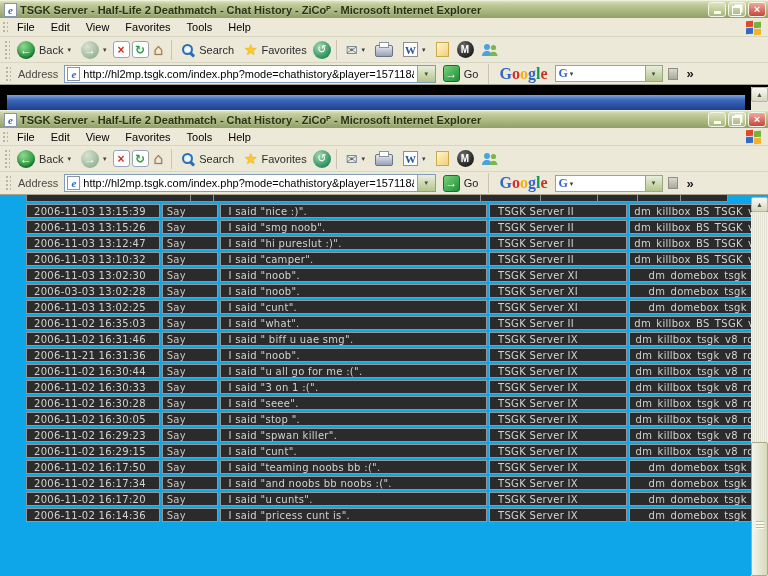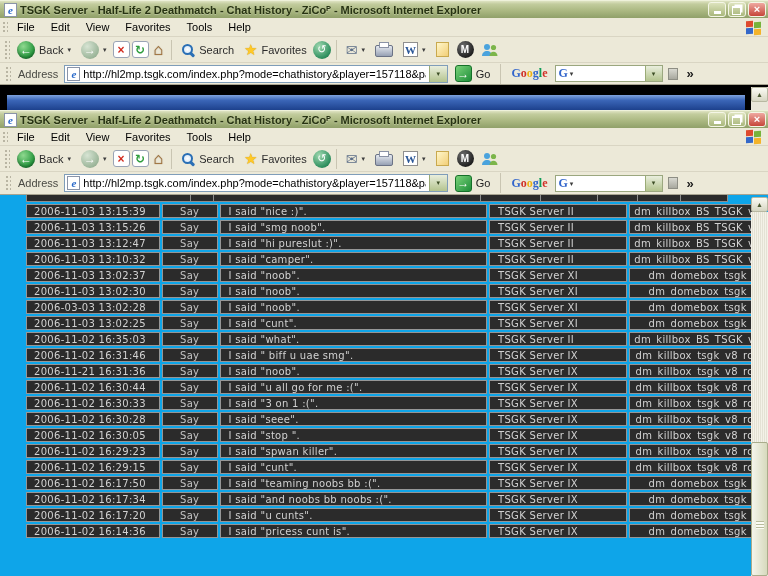--- a/index.html
+++ b/index.html
@@ -94,21 +94,21 @@
     align-items:center;gap:3px;padding:0 0 0 2px;box-sizing:border-box;}
   .addr-input{border:none;outline:none;flex:1;font-size:11px;color:#000;background:transparent;
     font-family:"Liberation Sans","DejaVu Sans",sans-serif;padding:0;height:14px;}
   .addr-drop{width:17px;height:16px;background:linear-gradient(#e9eedd,#b4c48e);
     border-left:1px solid #9aab77;display:flex;align-items:center;justify-content:center;
     font-size:7px;color:#3c4d25;}
   .go{display:flex;align-items:center;gap:4px;padding:0 4px;color:#222;}
   .go-box{width:17px;height:17px;border-radius:3px;display:flex;align-items:center;
     justify-content:center;color:#fff;font-weight:bold;font-size:12px;
     background:linear-gradient(135deg,#79d279,#1f8f3a);border:1px solid #157029;box-sizing:border-box;}
-  .glogo{font-family:"Liberation Serif","DejaVu Serif",serif;font-weight:bold;font-size:12px;
+  .glogo{font-family:"Liberation Serif","DejaVu Serif",serif;font-weight:bold;font-size:16px;
     letter-spacing:0;padding:0 4px;white-space:nowrap;}
   .gbox{width:108px;height:17px;background:#fff;border:1px solid #9ba77f;display:flex;
     align-items:center;gap:2px;padding-left:3px;box-sizing:border-box;}
   .gG{font-family:"Liberation Serif",serif;font-weight:bold;color:#3366cc;font-size:12px;}
   .gdrop{width:16px;height:15px;background:linear-gradient(#e9eedd,#b4c48e);
     border-left:1px solid #9aab77;display:flex;align-items:center;justify-content:center;
     font-size:7px;color:#3c4d25;align-self:stretch;}
   .gmini{width:8px;height:10px;background:linear-gradient(#d8d8d0,#a8a89e);
     border:1px solid #8e8e84;margin:0 2px;}
   .chev{font-size:13px;font-weight:bold;color:#1c1c1c;padding:0 4px;}
@@ -127,21 +127,21 @@
   
   .content2{position:relative;height:381px;background:#0ea5e9;overflow:hidden;}
   .sliver{position:absolute;left:26px;top:0;width:702px;height:6px;background:#2b2b2b;
     border-bottom:1px solid #8e8e8e;}
   .sliver i{position:absolute;top:0;bottom:0;width:1px;background:#8e8e8e;}
   .chat-table{position:absolute;left:24px;top:7px;border-collapse:separate;border-spacing:2px;
     font-family:"DejaVu Sans",sans-serif;font-size:10px;letter-spacing:.3px;color:#d2d2d2;}
   .chat-table td{background:#2b2b2b;border:1px solid #969696;height:12px;padding:0 4px;
     white-space:nowrap;overflow:hidden;}
   .chat-table td.c-time{width:121px;padding-left:7px;}
-  .chat-table td.c-type{width:47px;text-align:center;color:#c4c4c4;}
+  .chat-table td.c-type{width:47px;color:#c4c4c4;}
   .chat-table td.c-msg{width:257px;padding-left:8px;}
   .chat-table td.c-server{width:126px;padding-left:8px;}
   .chat-table td.c-map{width:102px;text-align:center;}
 
   
   .sb{position:absolute;right:0;top:2px;width:17px;height:379px;}
   .sb-btn{position:absolute;left:0;top:0;width:17px;height:15px;box-sizing:border-box;
     border:1px solid #b8b8a2;border-radius:2px;display:flex;align-items:center;justify-content:center;
     font-size:7px;color:#4c5a33;background:linear-gradient(180deg,#fbfbf4,#d6d6c2);}
   .sb-track{position:absolute;left:0;top:15px;width:17px;bottom:0;background:#edebdf;
@@ -421,27 +421,20 @@
             <td class="c-map">dm_killbox_BS_TSGK_v3</td>
           </tr>
             <tr>
             <td class="c-time">2006-11-03 13:10:32</td>
             <td class="c-type">Say</td>
             <td class="c-msg">I said "camper".</td>
             <td class="c-server">TSGK Server II</td>
             <td class="c-map">dm_killbox_BS_TSGK_v3</td>
           </tr>
             <tr>
-            <td class="c-time">2006-11-03 13:02:37</td>
-            <td class="c-type">Say</td>
-            <td class="c-msg">I said "noob".</td>
-            <td class="c-server">TSGK Server XI</td>
-            <td class="c-map">dm_domebox_tsgk</td>
-          </tr>
-            <tr>
             <td class="c-time">2006-11-03 13:02:30</td>
             <td class="c-type">Say</td>
             <td class="c-msg">I said "noob".</td>
             <td class="c-server">TSGK Server XI</td>
             <td class="c-map">dm_domebox_tsgk</td>
           </tr>
             <tr>
             <td class="c-time">2006-03-03 13:02:28</td>
             <td class="c-type">Say</td>
             <td class="c-msg">I said "noob".</td>

